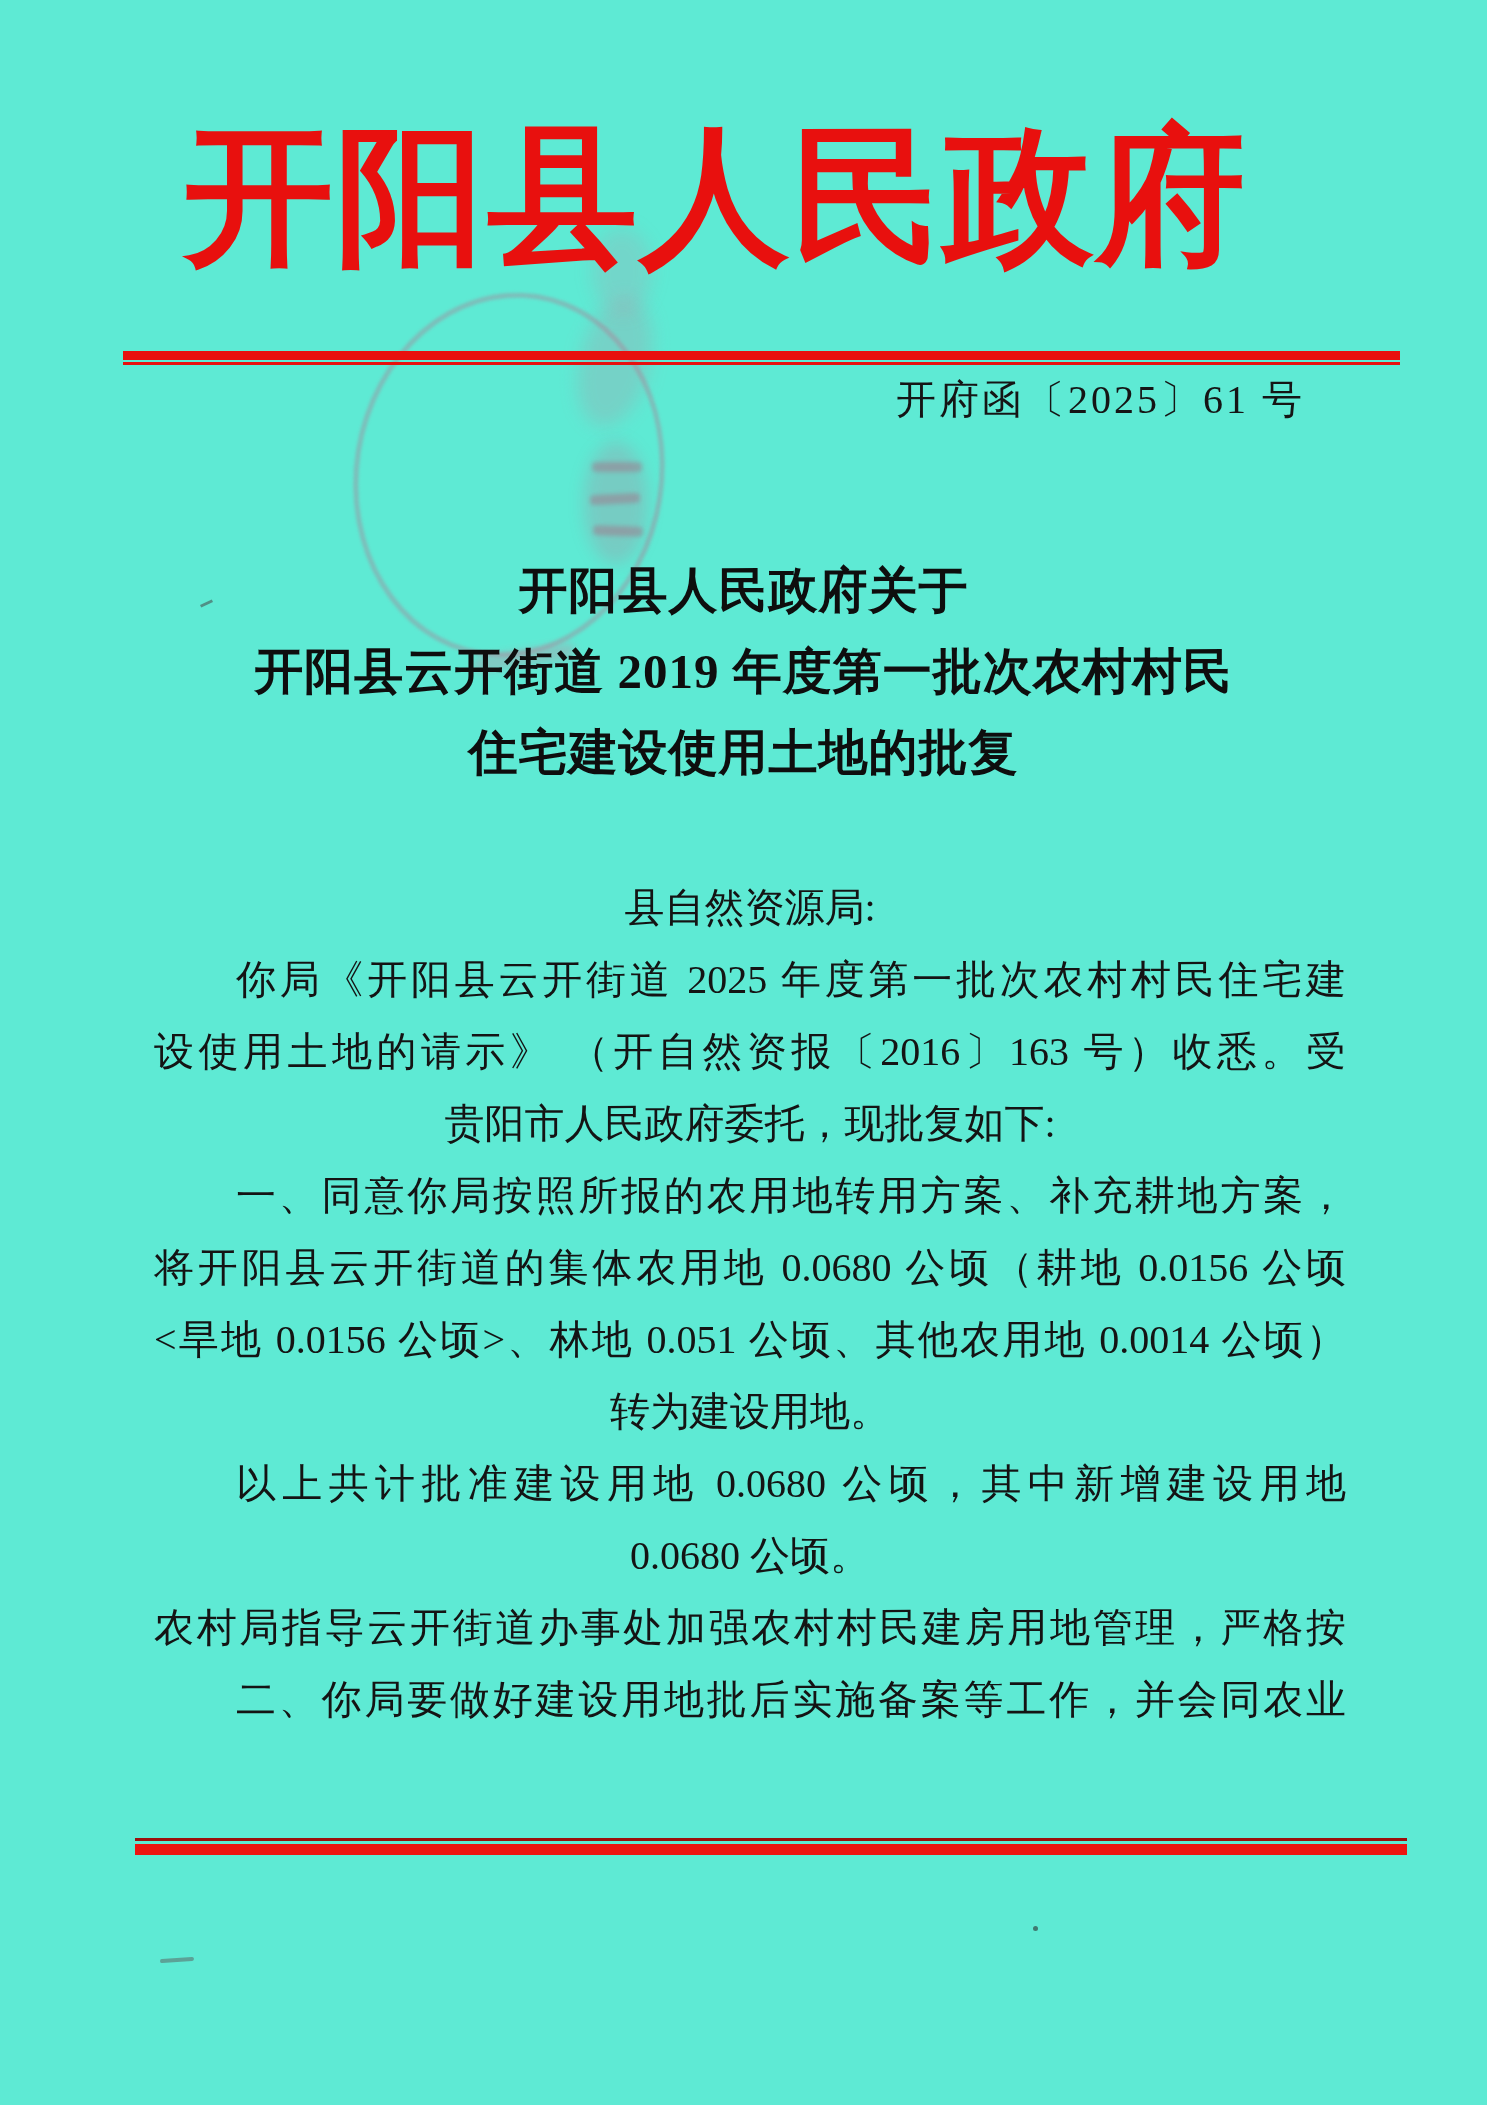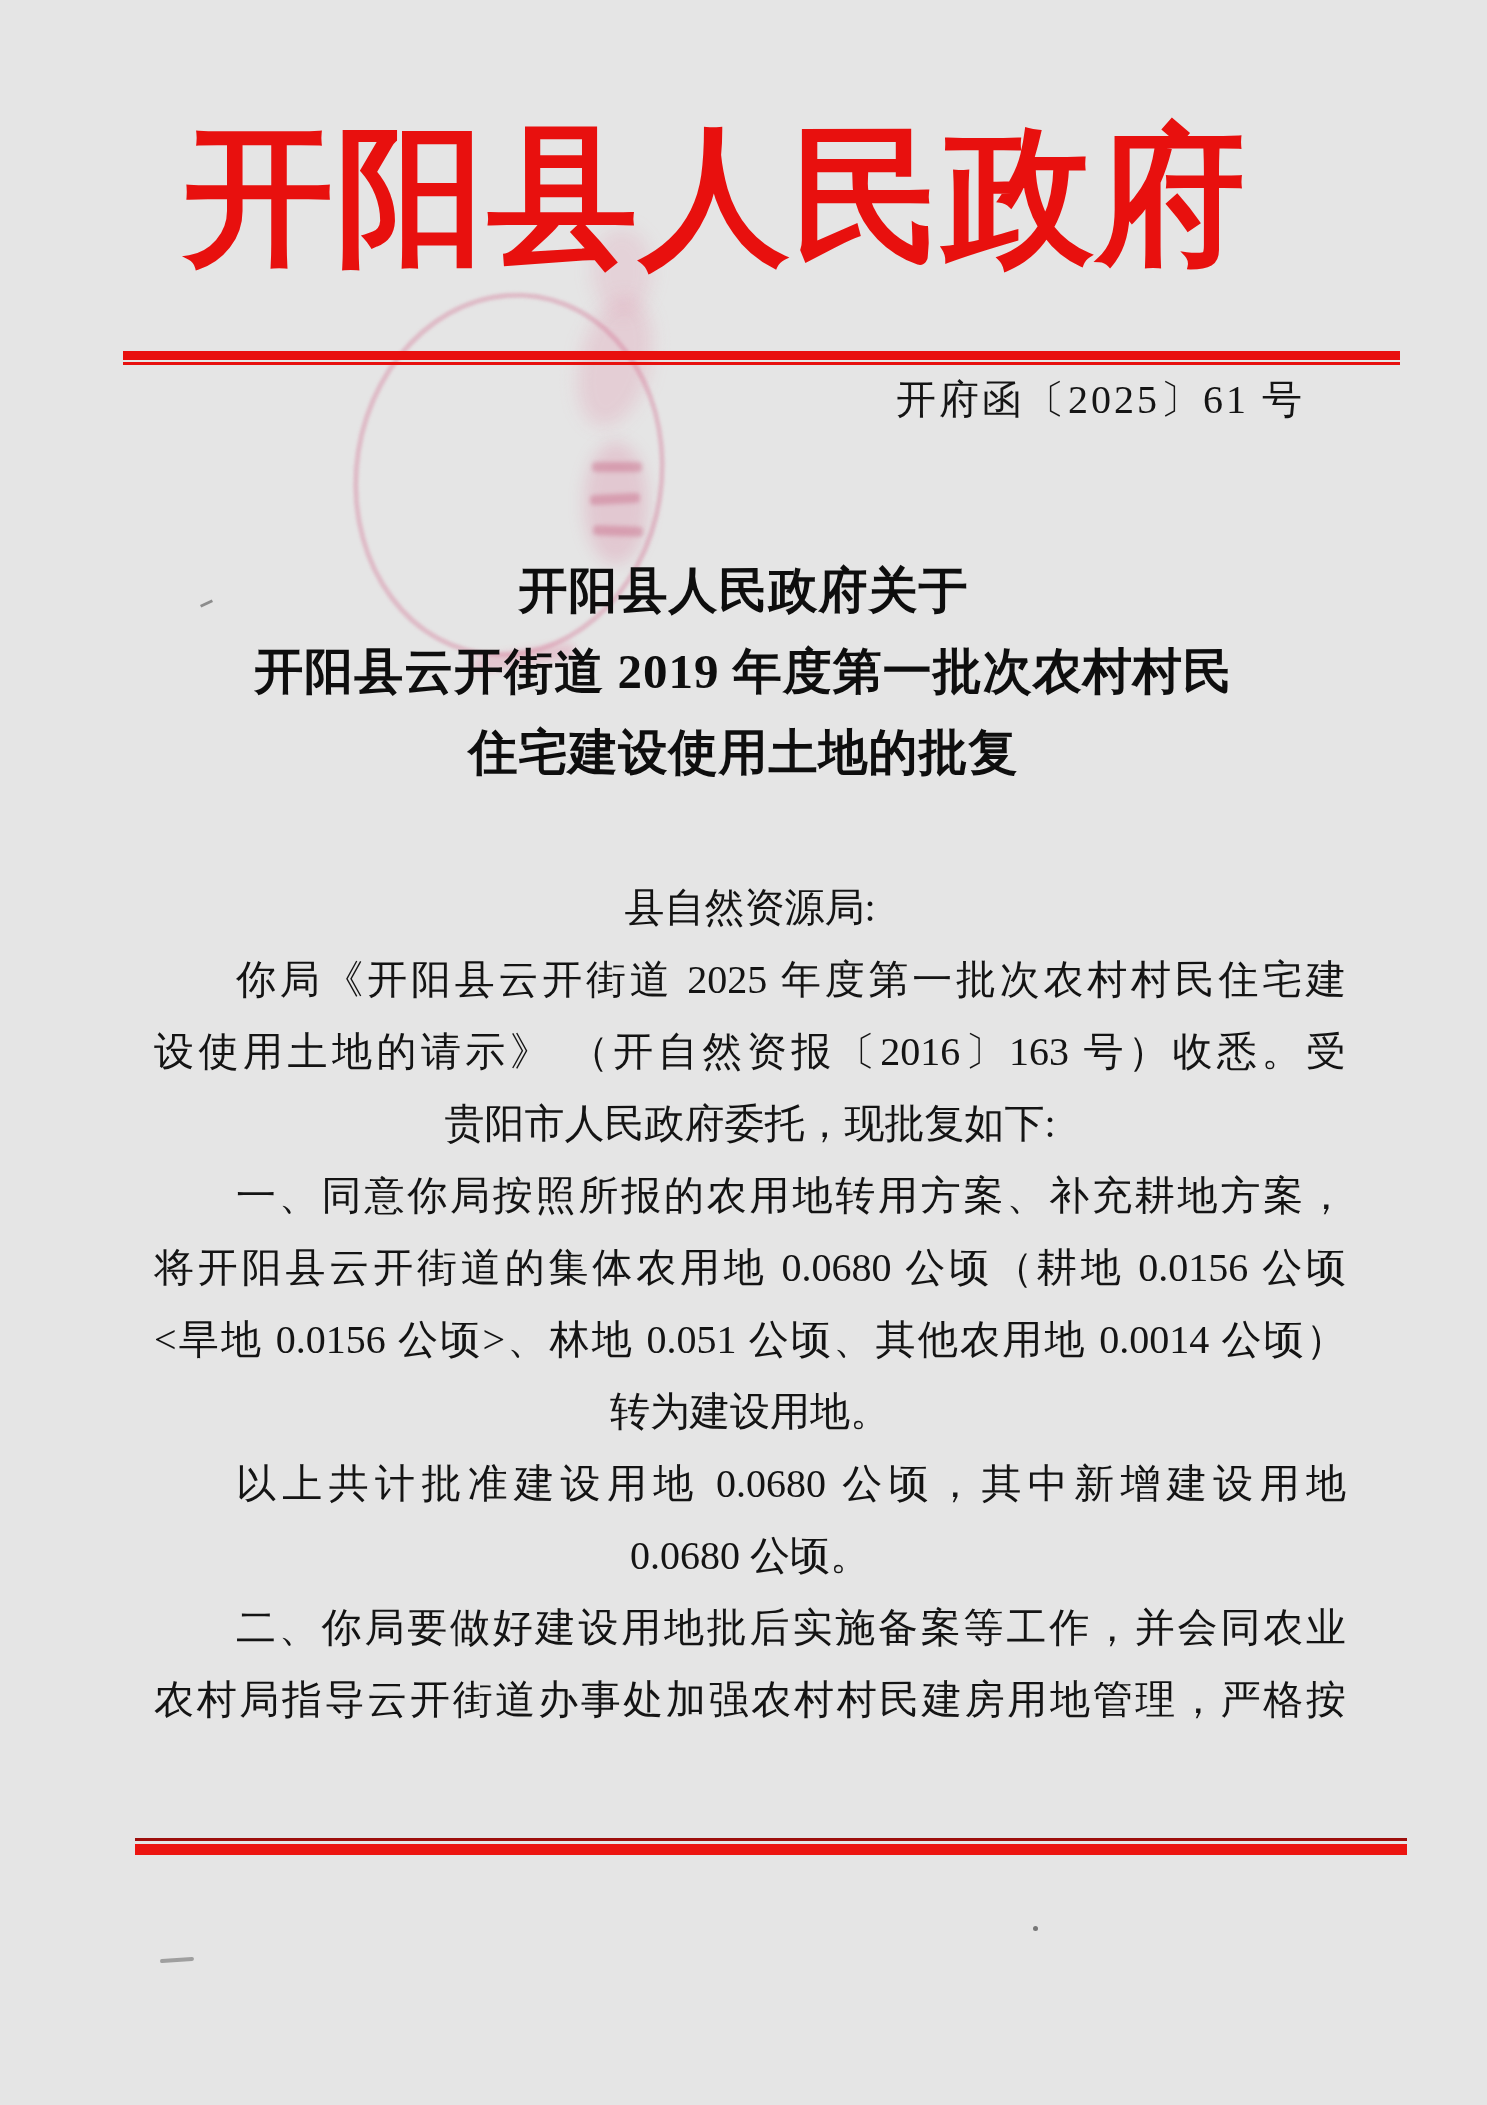--- a/index.html
+++ b/index.html
@@ -1,19 +1,19 @@
 <!DOCTYPE html>
 <html lang="zh"><head>
 <meta charset="utf-8">
 <style>
   html,body{margin:0;padding:0;background:#ffffff;}
   .page{
     position:relative;
     width:1487px;height:2105px;
-    background:#e5e5e5;
+    background:#5eead4;
     overflow:hidden;
     font-family:"Liberation Serif","DejaVu Serif",serif;
   }
   
   .letterhead{
     position:absolute;top:98px;left:-28px;width:100%;
     text-align:center;
     font-size:150px;font-weight:700;
     color:#e8100e;
     letter-spacing:2px;
@@ -116,22 +116,22 @@
     <div class="bline">县自然资源局:</div>
     <div class="bline indent j">你局《开阳县云开街道 2025 年度第一批次农村村民住宅建</div>
     <div class="bline j">设使用土地的请示》 （开自然资报〔2016〕163 号）收悉。受</div>
     <div class="bline">贵阳市人民政府委托，现批复如下:</div>
     <div class="bline indent j">一、同意你局按照所报的农用地转用方案、补充耕地方案，</div>
     <div class="bline j">将开阳县云开街道的集体农用地 0.0680 公顷（耕地 0.0156 公顷</div>
     <div class="bline j">&lt;旱地 0.0156 公顷&gt;、林地 0.051 公顷、其他农用地 0.0014 公顷）</div>
     <div class="bline">转为建设用地。</div>
     <div class="bline indent j">以上共计批准建设用地 0.0680 公顷，其中新增建设用地</div>
     <div class="bline">0.0680 公顷。</div>
+    <div class="bline j">农村局指导云开街道办事处加强农村村民建房用地管理，严格按</div>
     <div class="bline indent j">二、你局要做好建设用地批后实施备案等工作，并会同农业</div>
-    <div class="bline j">农村局指导云开街道办事处加强农村村民建房用地管理，严格按</div>
   </div>
 
   <div class="rule-bottom">
     <div class="thin"></div>
     <div class="gap"></div>
     <div class="thick"></div>
   </div>
 
   <div class="speck sp1"></div>
   <div class="speck sp2"></div>

